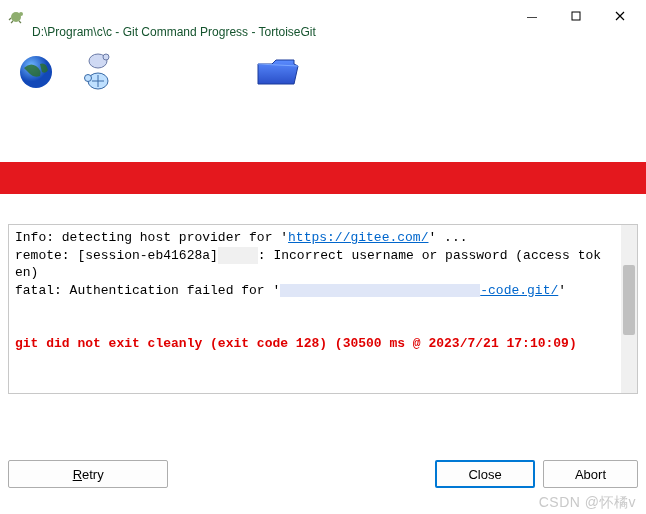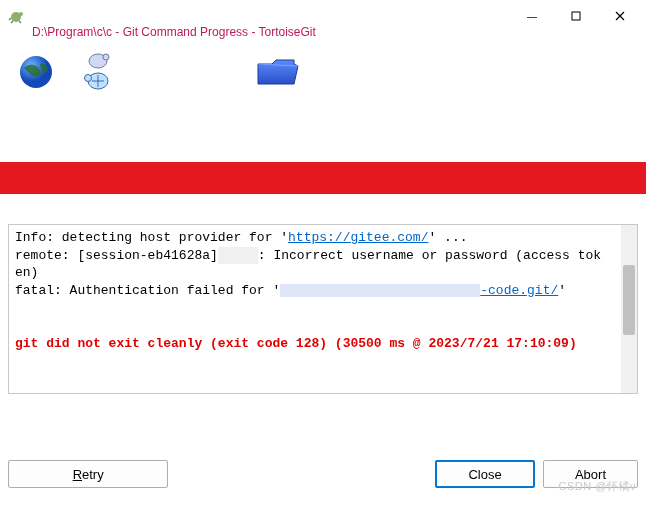--- a/index.html
+++ b/index.html
@@ -19,21 +19,21 @@
       padding: 0 4px 0 8px;
       background: #ffffff;
     }
     .app-icon {
       width: 16px; height: 16px;
       margin-right: 8px;
     }
     .title-text {
       flex: 1;
       font-size: 12px;
-      color: #be185d;
+      color: #14532d;
       margin-top: 32px;
     }
     .win-controls {
       display: flex;
       gap: 0;
     }
     .win-btn {
       width: 44px; height: 30px;
       display: flex; align-items: center; justify-content: center;
       font-size: 10px;
@@ -120,22 +120,22 @@
       display: flex; align-items: center; justify-content: center;
       border-radius: 2px;
     }
     .btn.retry { flex: 1; }
     .btn.close { width: 100px; border: 2px solid #0078d4; margin-left: 29px; }
     .btn.abort { width: 95px; }
     .underline-access { text-decoration: underline; }
     .watermark {
       position: absolute;
       right: 10px;
-      bottom: 20px;
-      font-size: 11px;
+      bottom: 2px;
+      font-size: 14px;
       color: #c9c9c9;
       letter-spacing: 0.5px;
     }
   </style>
 </head>
 <body>
 
 <div class="titlebar">
   <span class="app-icon">
     <svg width="16" height="16" viewBox="0 0 16 16">

